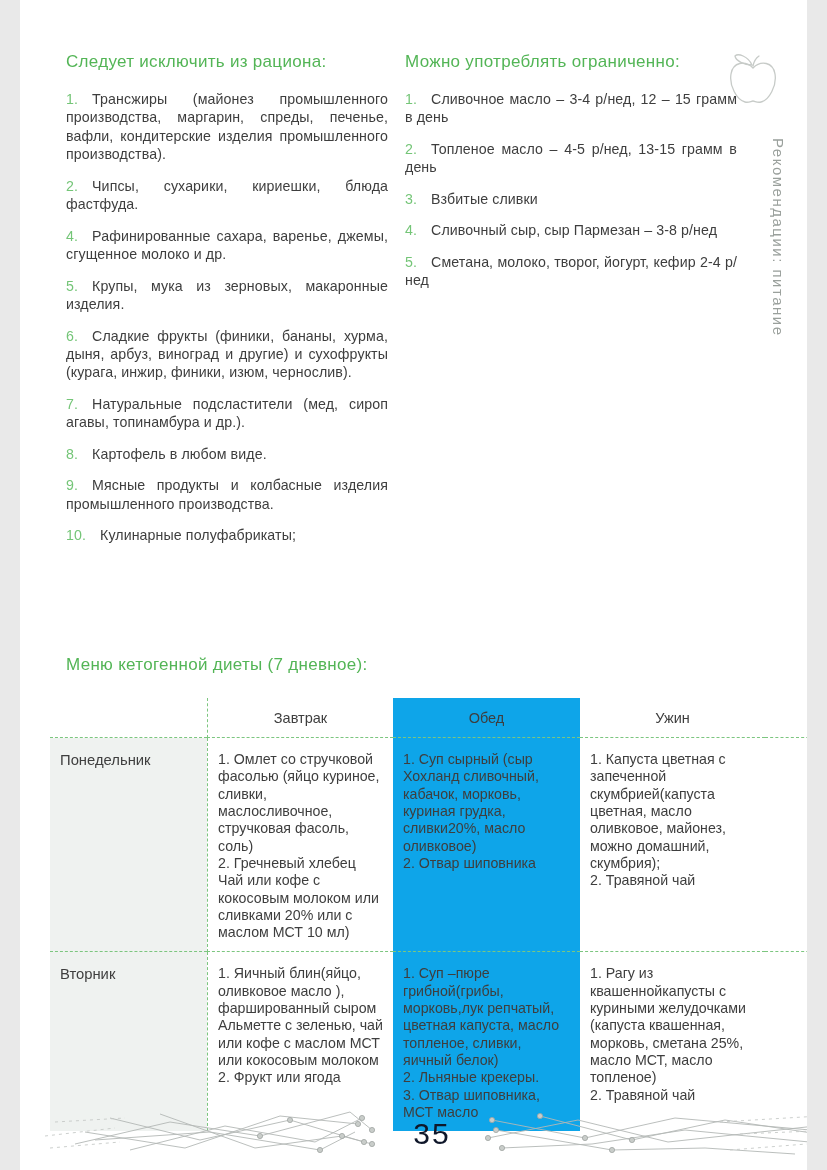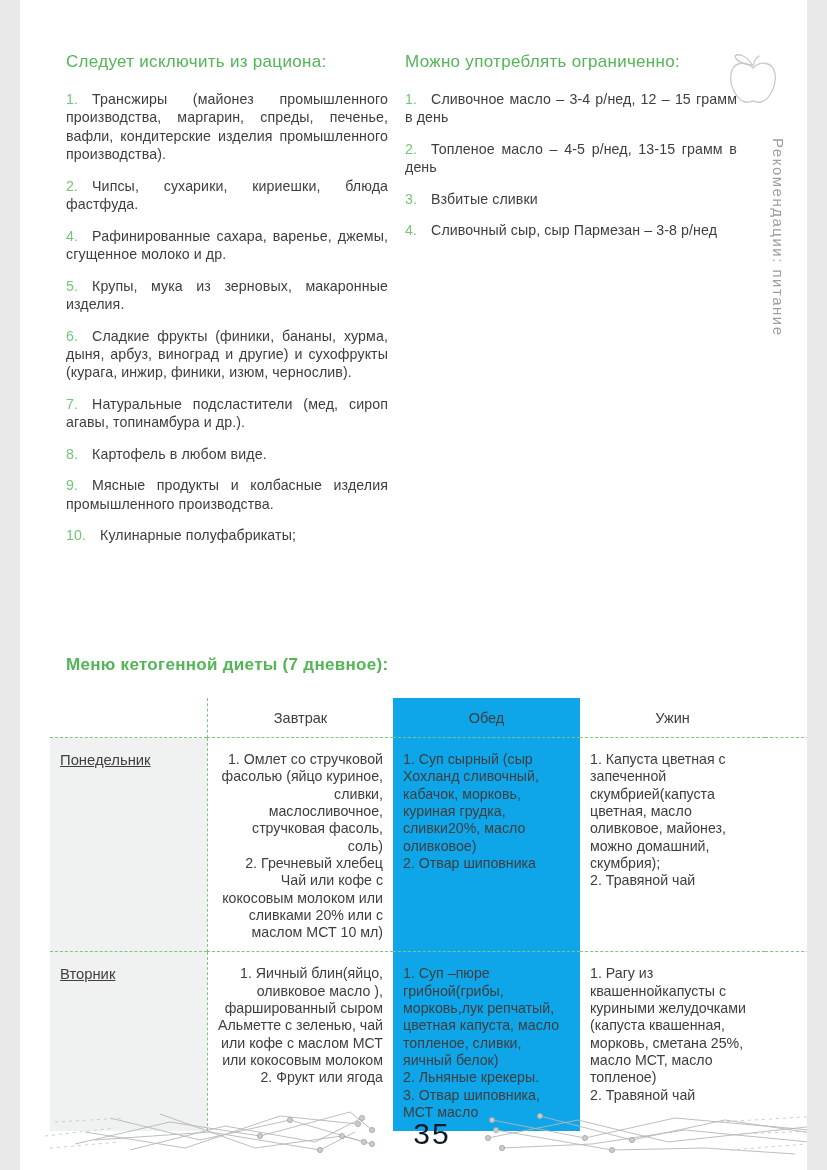--- a/index.html
+++ b/index.html
@@ -24,21 +24,21 @@
   .item{
     margin:0 0 13px 0;
     font-size:14.2px;line-height:1.3;
     text-align:justify;
     color:#3e3e3e;letter-spacing:.1px;
   }
   .item .num{color:#74c577;margin-right:14px;}
   
   .menu-title{
     position:absolute;left:46px;top:655px;margin:0;
-    font-size:17px;font-weight:700;color:#53b556;letter-spacing:.3px;
+    font-size:17px;font-weight:400;color:#53b556;letter-spacing:.3px;
   }
   
   .menu-table{
     position:absolute;left:30px;top:698px;width:780px;
     display:grid;
     grid-template-columns:157px 186px 187px 185px 65px;
   }
   .cell{box-sizing:border-box;}
   .th{
     height:40px;display:flex;align-items:center;justify-content:center;
@@ -46,24 +46,24 @@
     border-bottom:1px dashed #7cc67f;
   }
   .td{
     padding:13px 10px 10px 10px;
     font-size:14.2px;line-height:1.22;
     white-space:pre-line;color:#3e3e3e;
   }
   .r1{border-bottom:1px dashed #7cc67f;}
   .row1-h{min-height:204px;}
   .row2-h{min-height:178px;}
-  .vline{border-left:1px dashed #7cc67f;text-align:right;}
+  .vline{border-left:1px dashed #7cc67f;}
   .shade{background:#0ea5e9;}
   .daybg{background:#eff2f0;}
-  .td.day{font-size:14.8px;padding-left:10px;text-decoration:underline;}
+  .td.day{font-size:14.8px;padding-left:10px;}
   
   .vertical-label{
     position:absolute;top:138px;right:20px;
     writing-mode:vertical-rl;
     font-size:15px;color:#9aa09c;letter-spacing:1.5px;
   }
   .apple{position:absolute;top:50px;right:26px;}
   
   .footer-deco{position:absolute;left:0;top:1092px;}
   .page-number{
@@ -88,20 +88,21 @@
     <p class="item"><span class="num">9.</span><span>Мясные продукты и колбасные изделия промышленного производства.</span></p>
     <p class="item"><span class="num">10.</span><span>Кулинарные полуфабрикаты;</span></p>
   </section>
 
   <section class="col limited">
     <h2>Можно употреблять ограниченно:</h2>
     <p class="item"><span class="num">1.</span><span>Сливочное масло – 3-4 р/нед, 12 – 15 грамм в день</span></p>
     <p class="item"><span class="num">2.</span><span>Топленое масло – 4-5 р/нед, 13-15 грамм в день</span></p>
     <p class="item"><span class="num">3.</span><span>Взбитые сливки</span></p>
     <p class="item"><span class="num">4.</span><span>Сливочный сыр, сыр Пармезан – 3-8 р/нед</span></p>
+    <p class="item"><span class="num">5.</span><span>Сметана, молоко, творог, йогурт, кефир 2-4 р/нед</span></p>
   </section>
 
   <h2 class="menu-title">Меню кетогенной диеты (7 дневное):</h2>
 
   <div class="menu-table">
 
     <div class="cell th"></div>
     <div class="cell th vline">Завтрак</div>
     <div class="cell th shade">Обед</div>
     <div class="cell th">Ужин</div>

